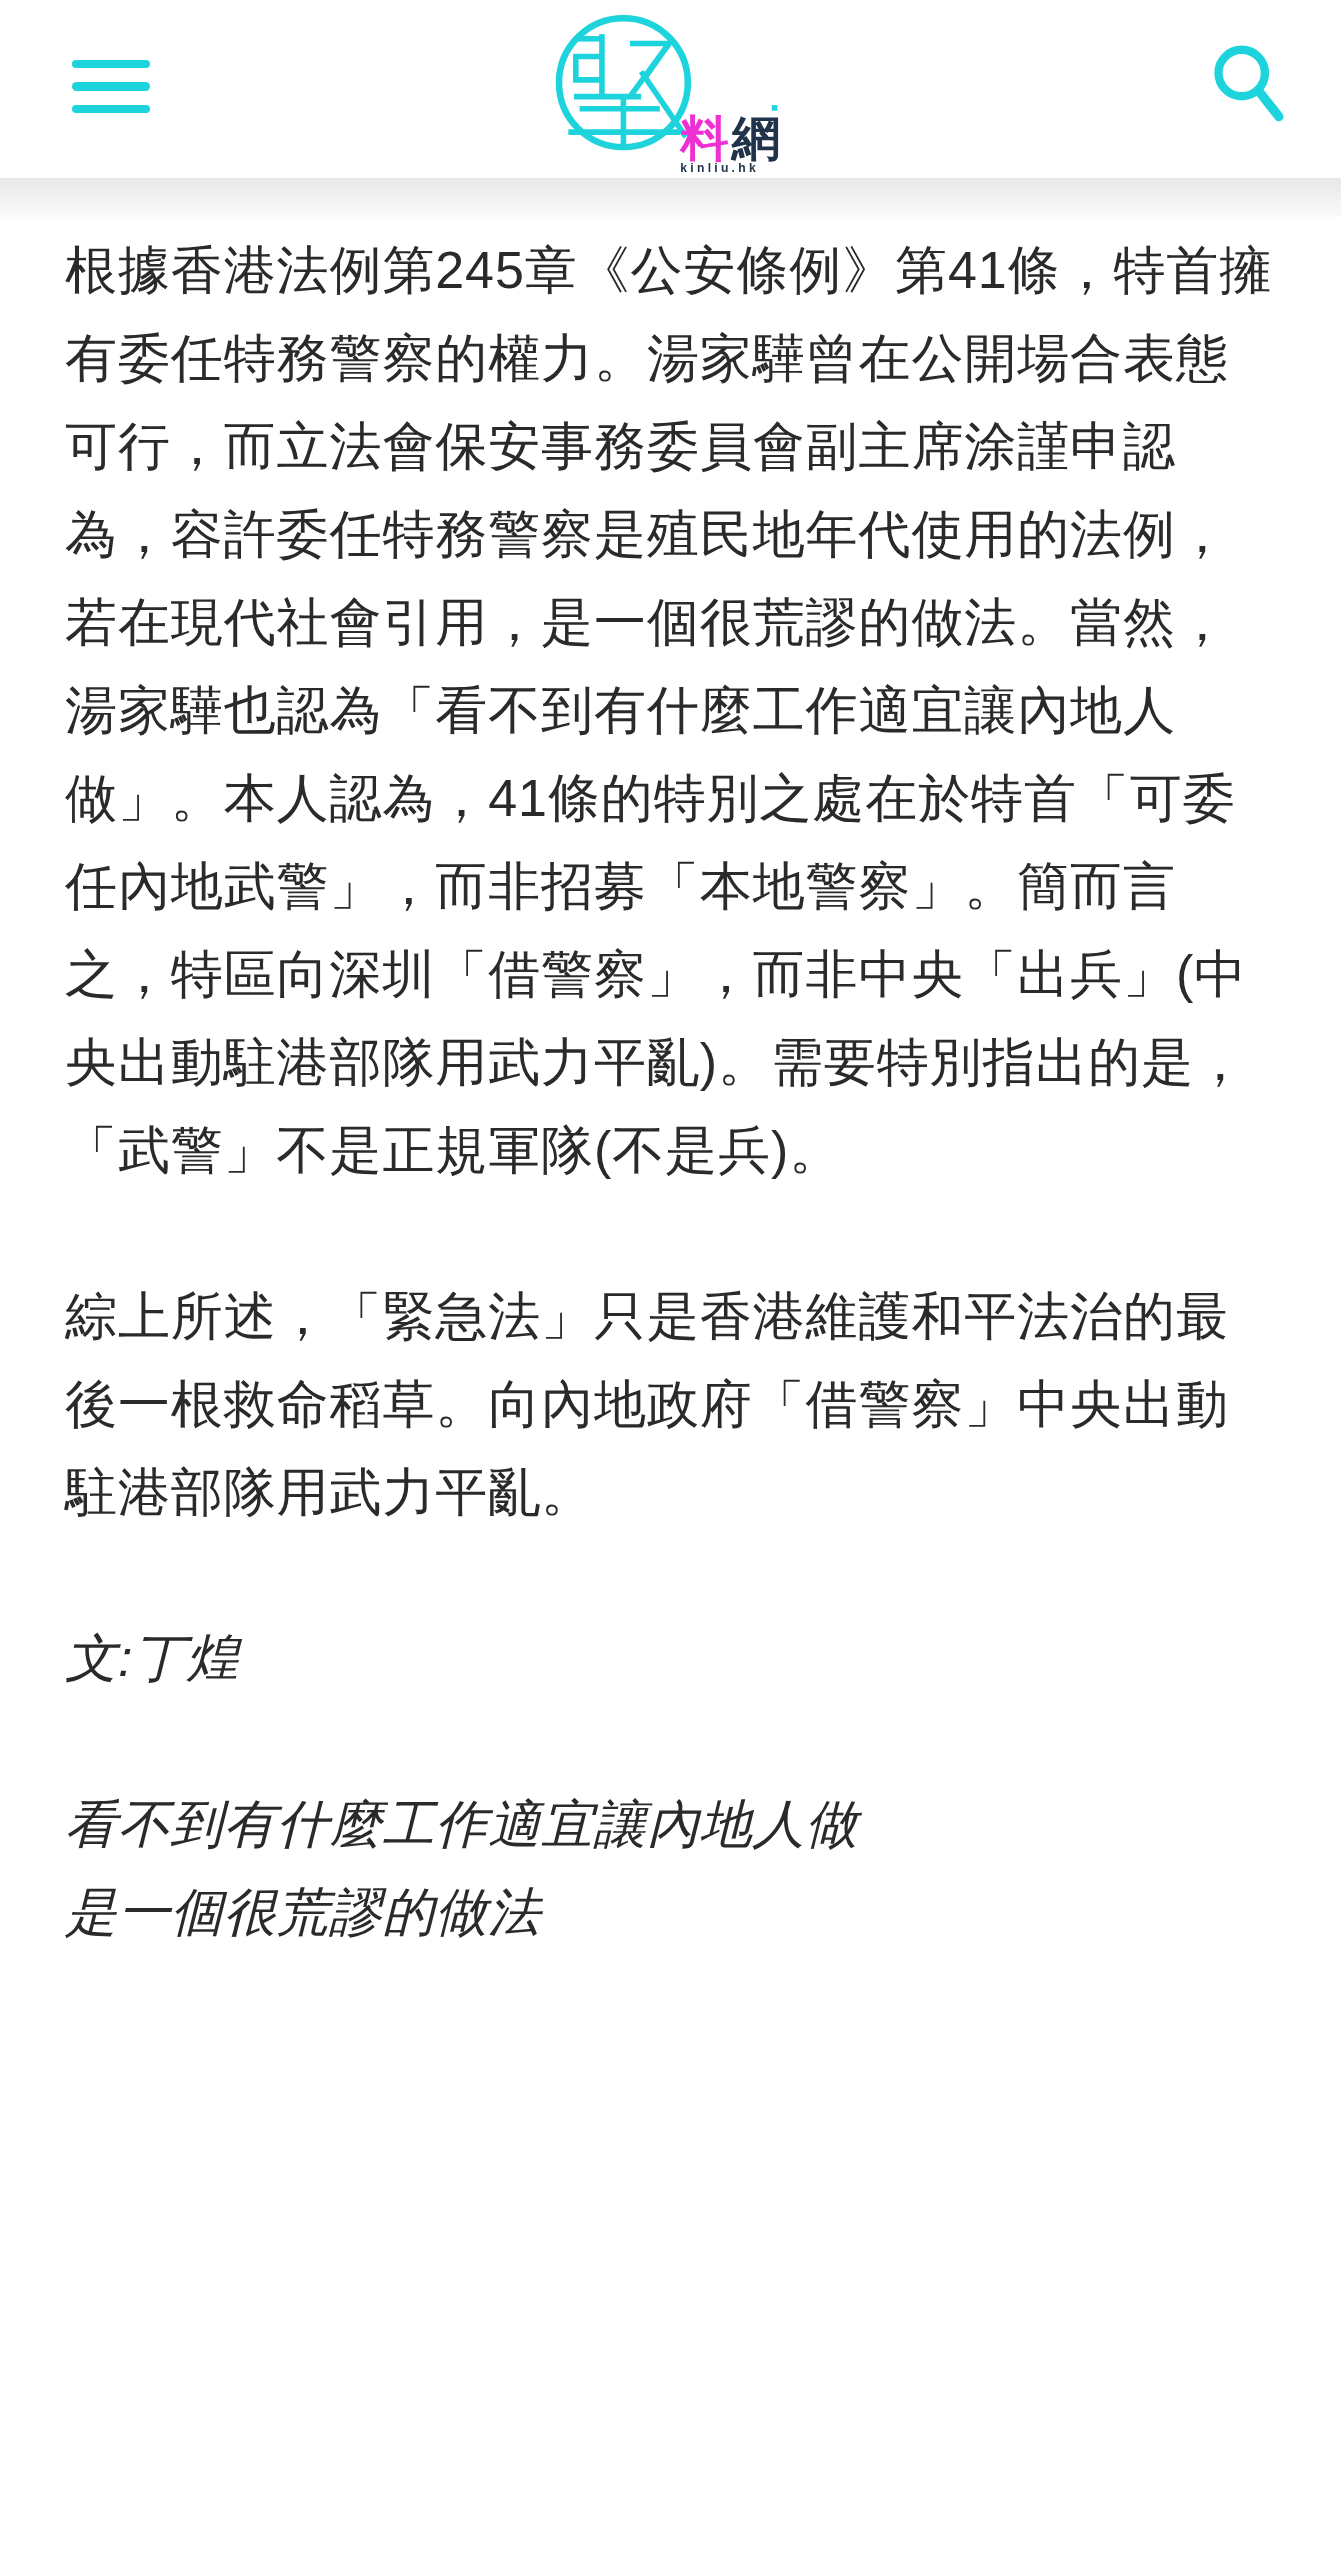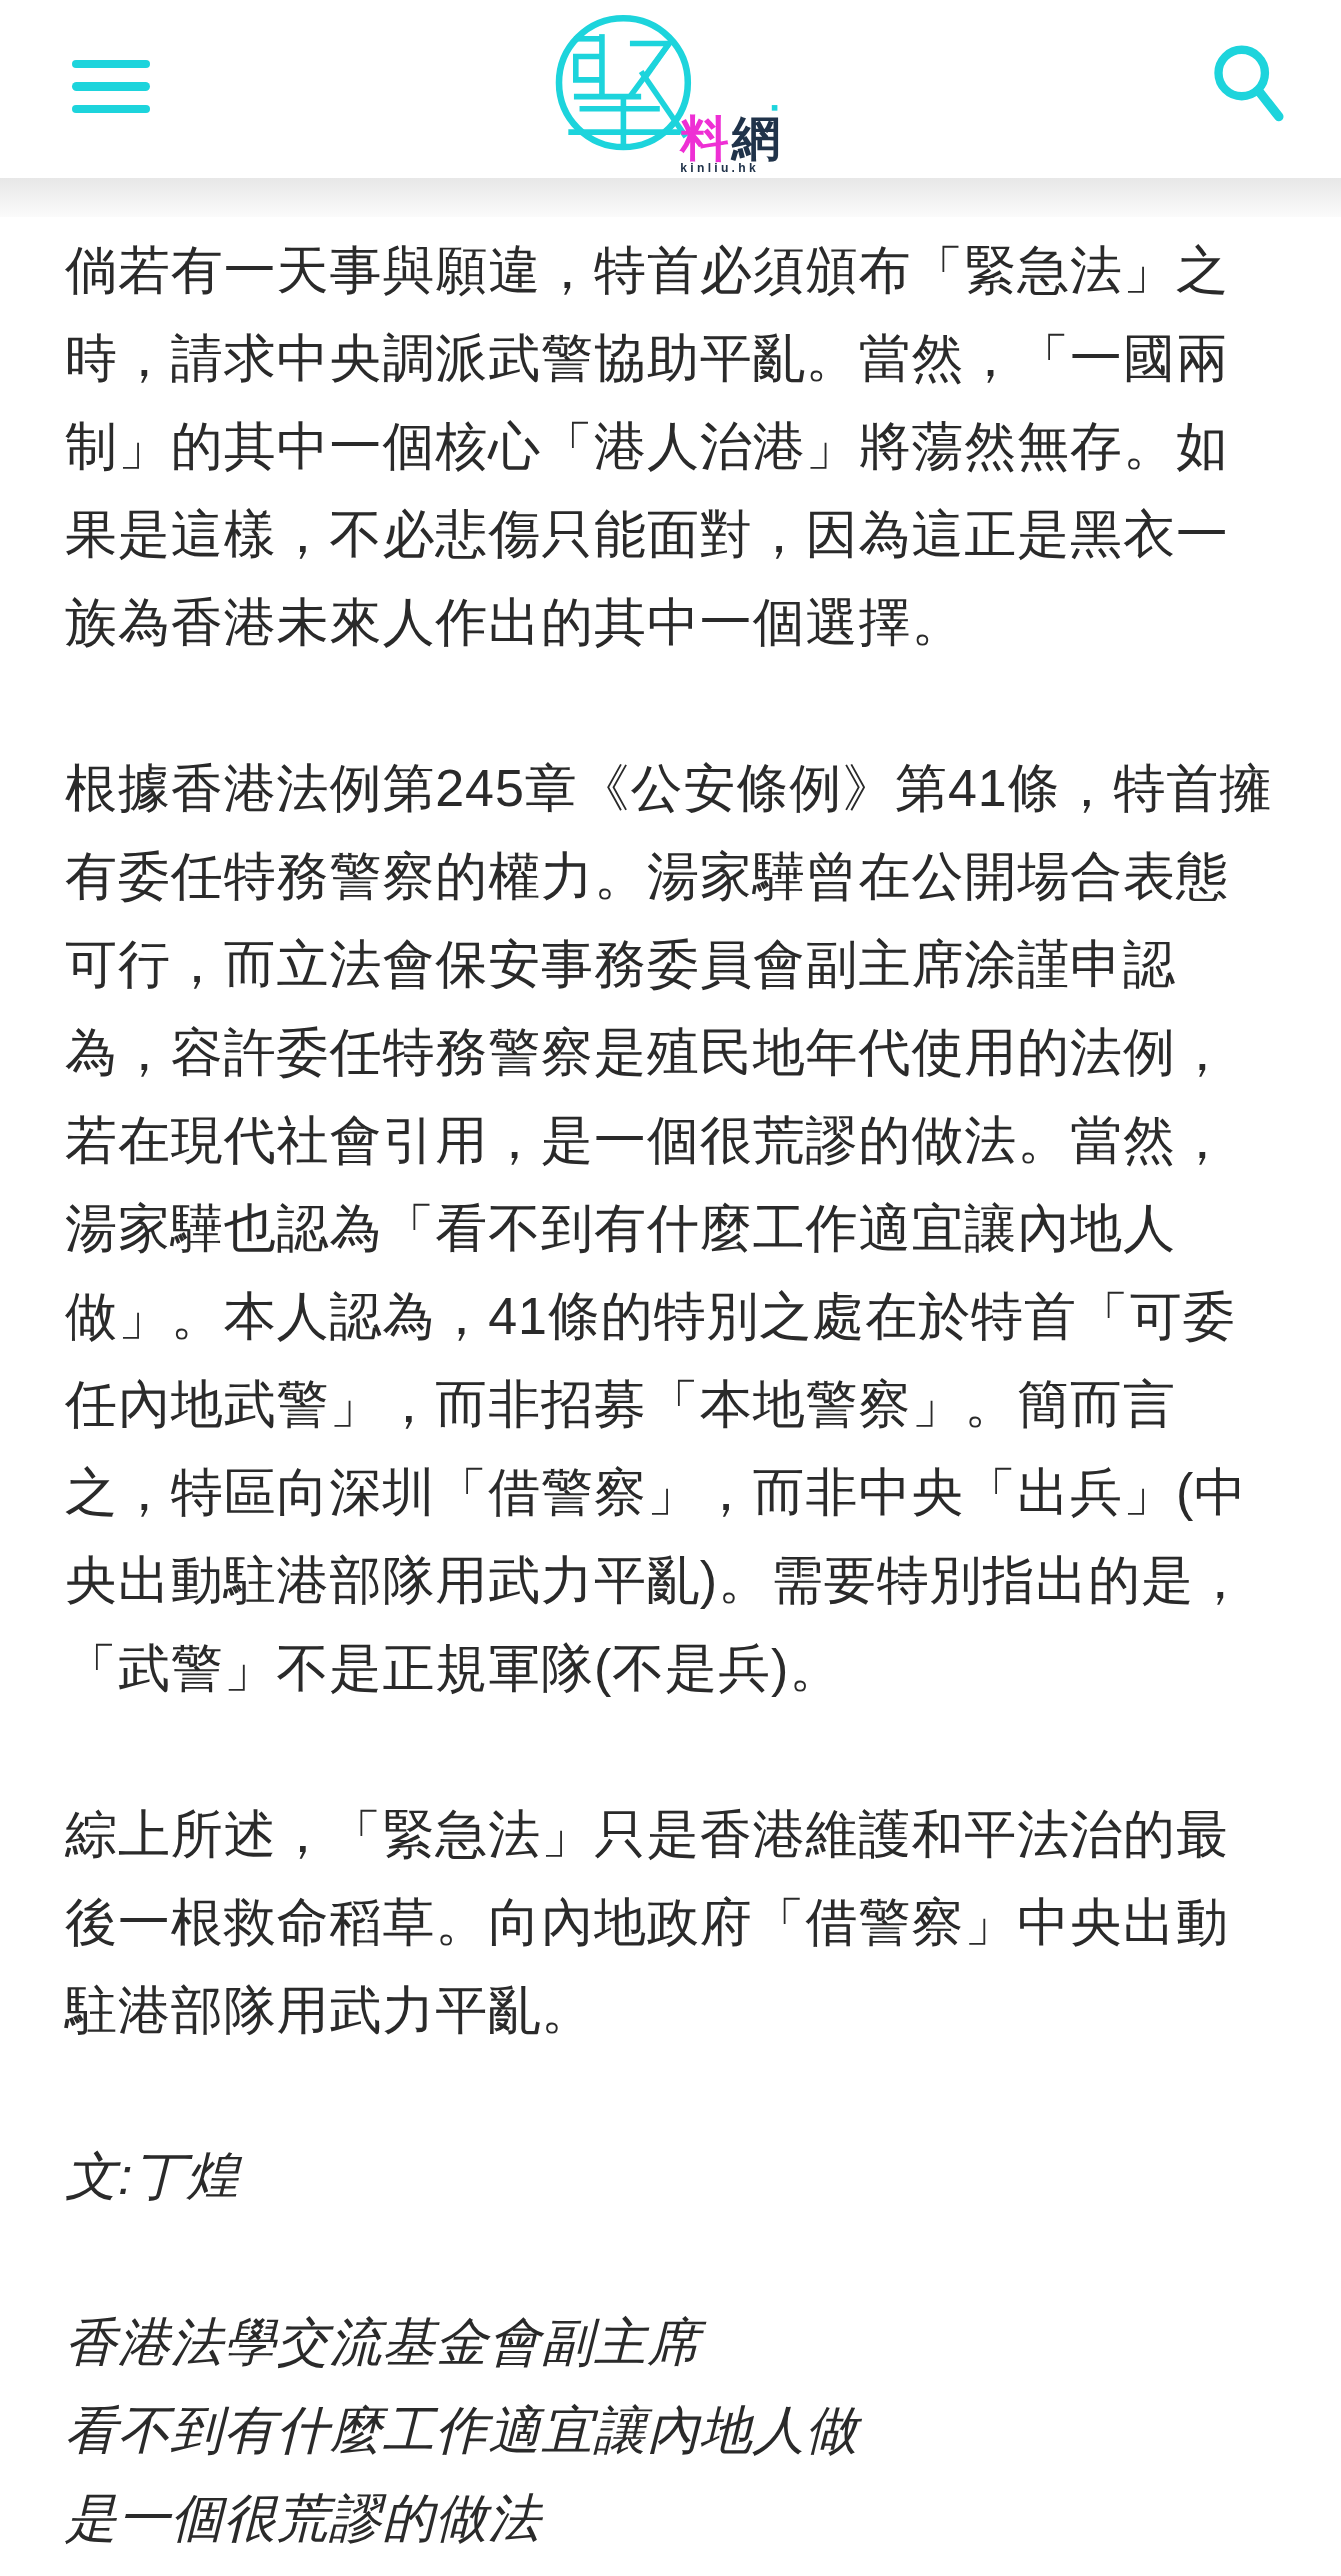--- a/index.html
+++ b/index.html
@@ -146,30 +146,28 @@
         <line x1="50" y1="51" x2="72" y2="79" stroke="#1dd4dc" stroke-width="10" stroke-linecap="round"></line>
       </svg>
     </button>
 
   </header>
 
   <div class="divider-band"></div>
 
   <main class="article">
 
-    <p>倘若有一天事與願違，特首必須頒布「緊急法」之時，請求中央調派武警協助平亂。當然，「一國兩制」的其中一個核心「港人治港」將蕩然無存。如果是這樣，不必悲傷只能面對，因為這正是黑衣一族為香港未來人作出的其中一個選擇。</p>
 
     <p>根據香港法例第245章《公安條例》第41條，特首擁有委任特務警察的權力。湯家驊曾在公開場合表態可行，而立法會保安事務委員會副主席涂謹申認為，容許委任特務警察是殖民地年代使用的法例，若在現代社會引用，是一個很荒謬的做法。當然，湯家驊也認為「看不到有什麼工作適宜讓內地人做」。本人認為，41條的特別之處在於特首「可委任內地武警」，而非招募「本地警察」。簡而言之，特區向深圳「借警察」，而非中央「出兵」(中央出動駐港部隊用武力平亂)。需要特別指出的是，「武警」不是正規軍隊(不是兵)。</p>
 
     <p>綜上所述，「緊急法」只是香港維護和平法治的最後一根救命稻草。向內地政府「借警察」中央出動駐港部隊用武力平亂。</p>
 
     <p class="byline">文:丁煌</p>
 
     <div class="author-roles">
-      <span class="role-line">香港法學交流基金會副主席</span>
       <span class="role-line">看不到有什麼工作適宜讓內地人做</span>
       <span class="role-line">是一個很荒謬的做法</span>
     </div>
 
   </main>
 
 </div>
 
 
 </body></html>

